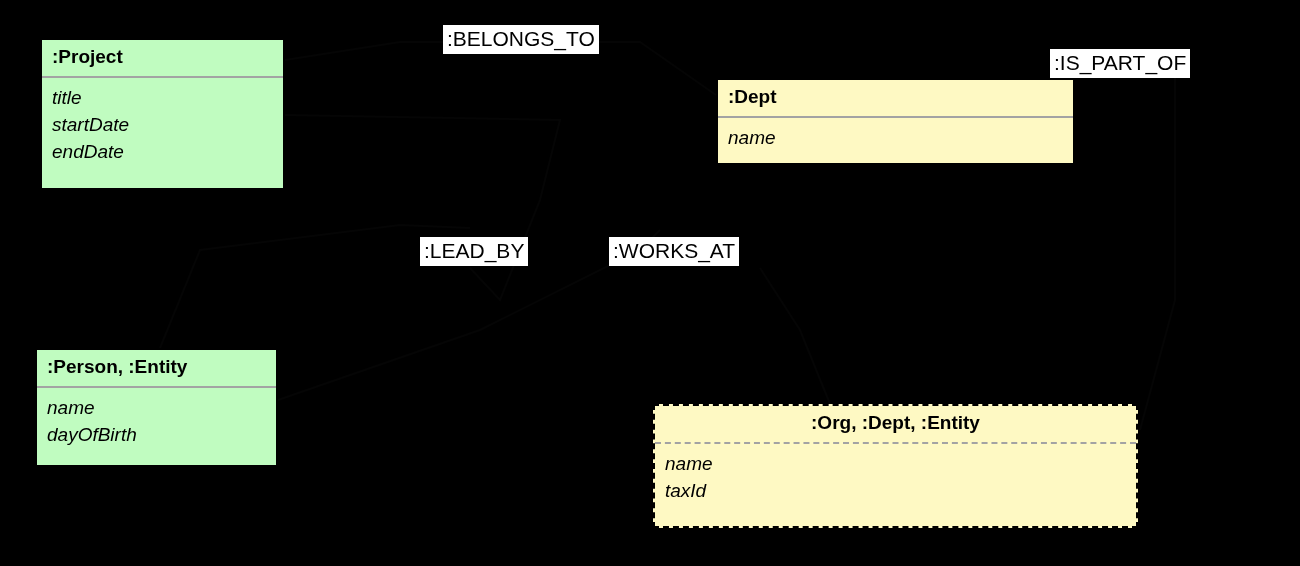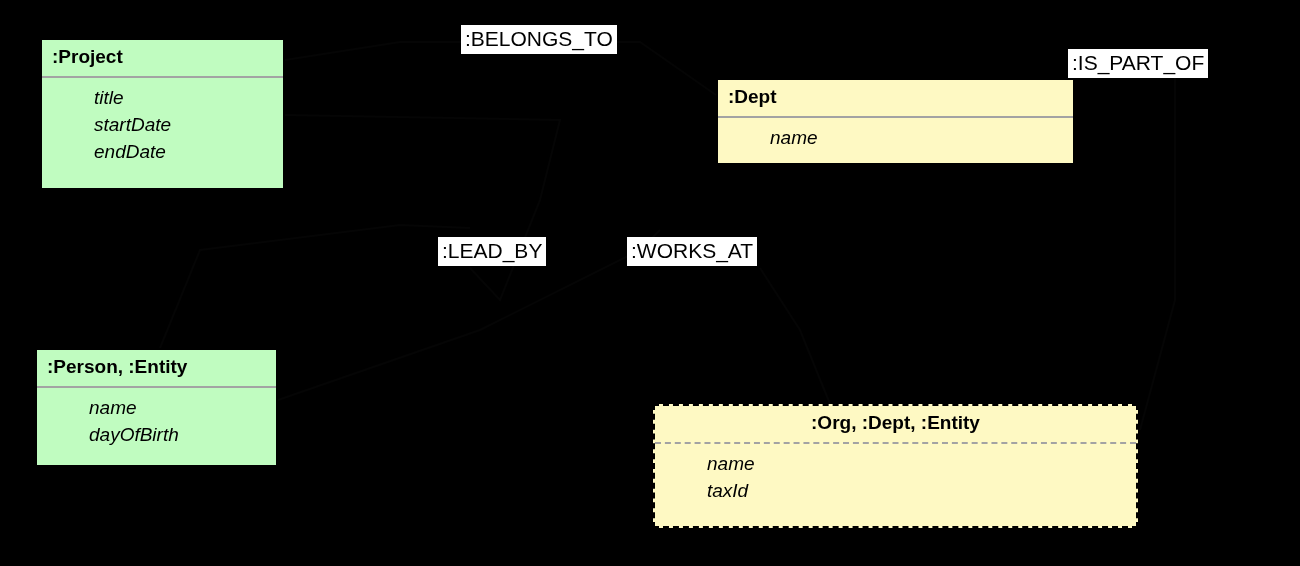--- a/index.html
+++ b/index.html
@@ -57,34 +57,32 @@
   }
   .node-body {
     padding: 7px 10px 10px 10px;
   }
   .attr {
     font-style: italic;
     font-size: 19px;
     color: #000000;
     line-height: 1.42;
     white-space: nowrap;
-    margin-left: 42px;
   }
 
   
   .rel-label {
     position: absolute;
     background: #FFFFFF;
     color: #000000;
     font-size: 21px;
     line-height: 1.16;
     padding: 2px 4px 3px 4px;
     white-space: nowrap;
     box-sizing: border-box;
-    margin-left: 18px;
   }
 </style>
 </head>
 <body>
 
 <div id="canvas">
 
   <svg id="edges" viewBox="0 0 1300 566" xmlns="http://www.w3.org/2000/svg">
     <g stroke="#050505" stroke-width="2" fill="none">
 

